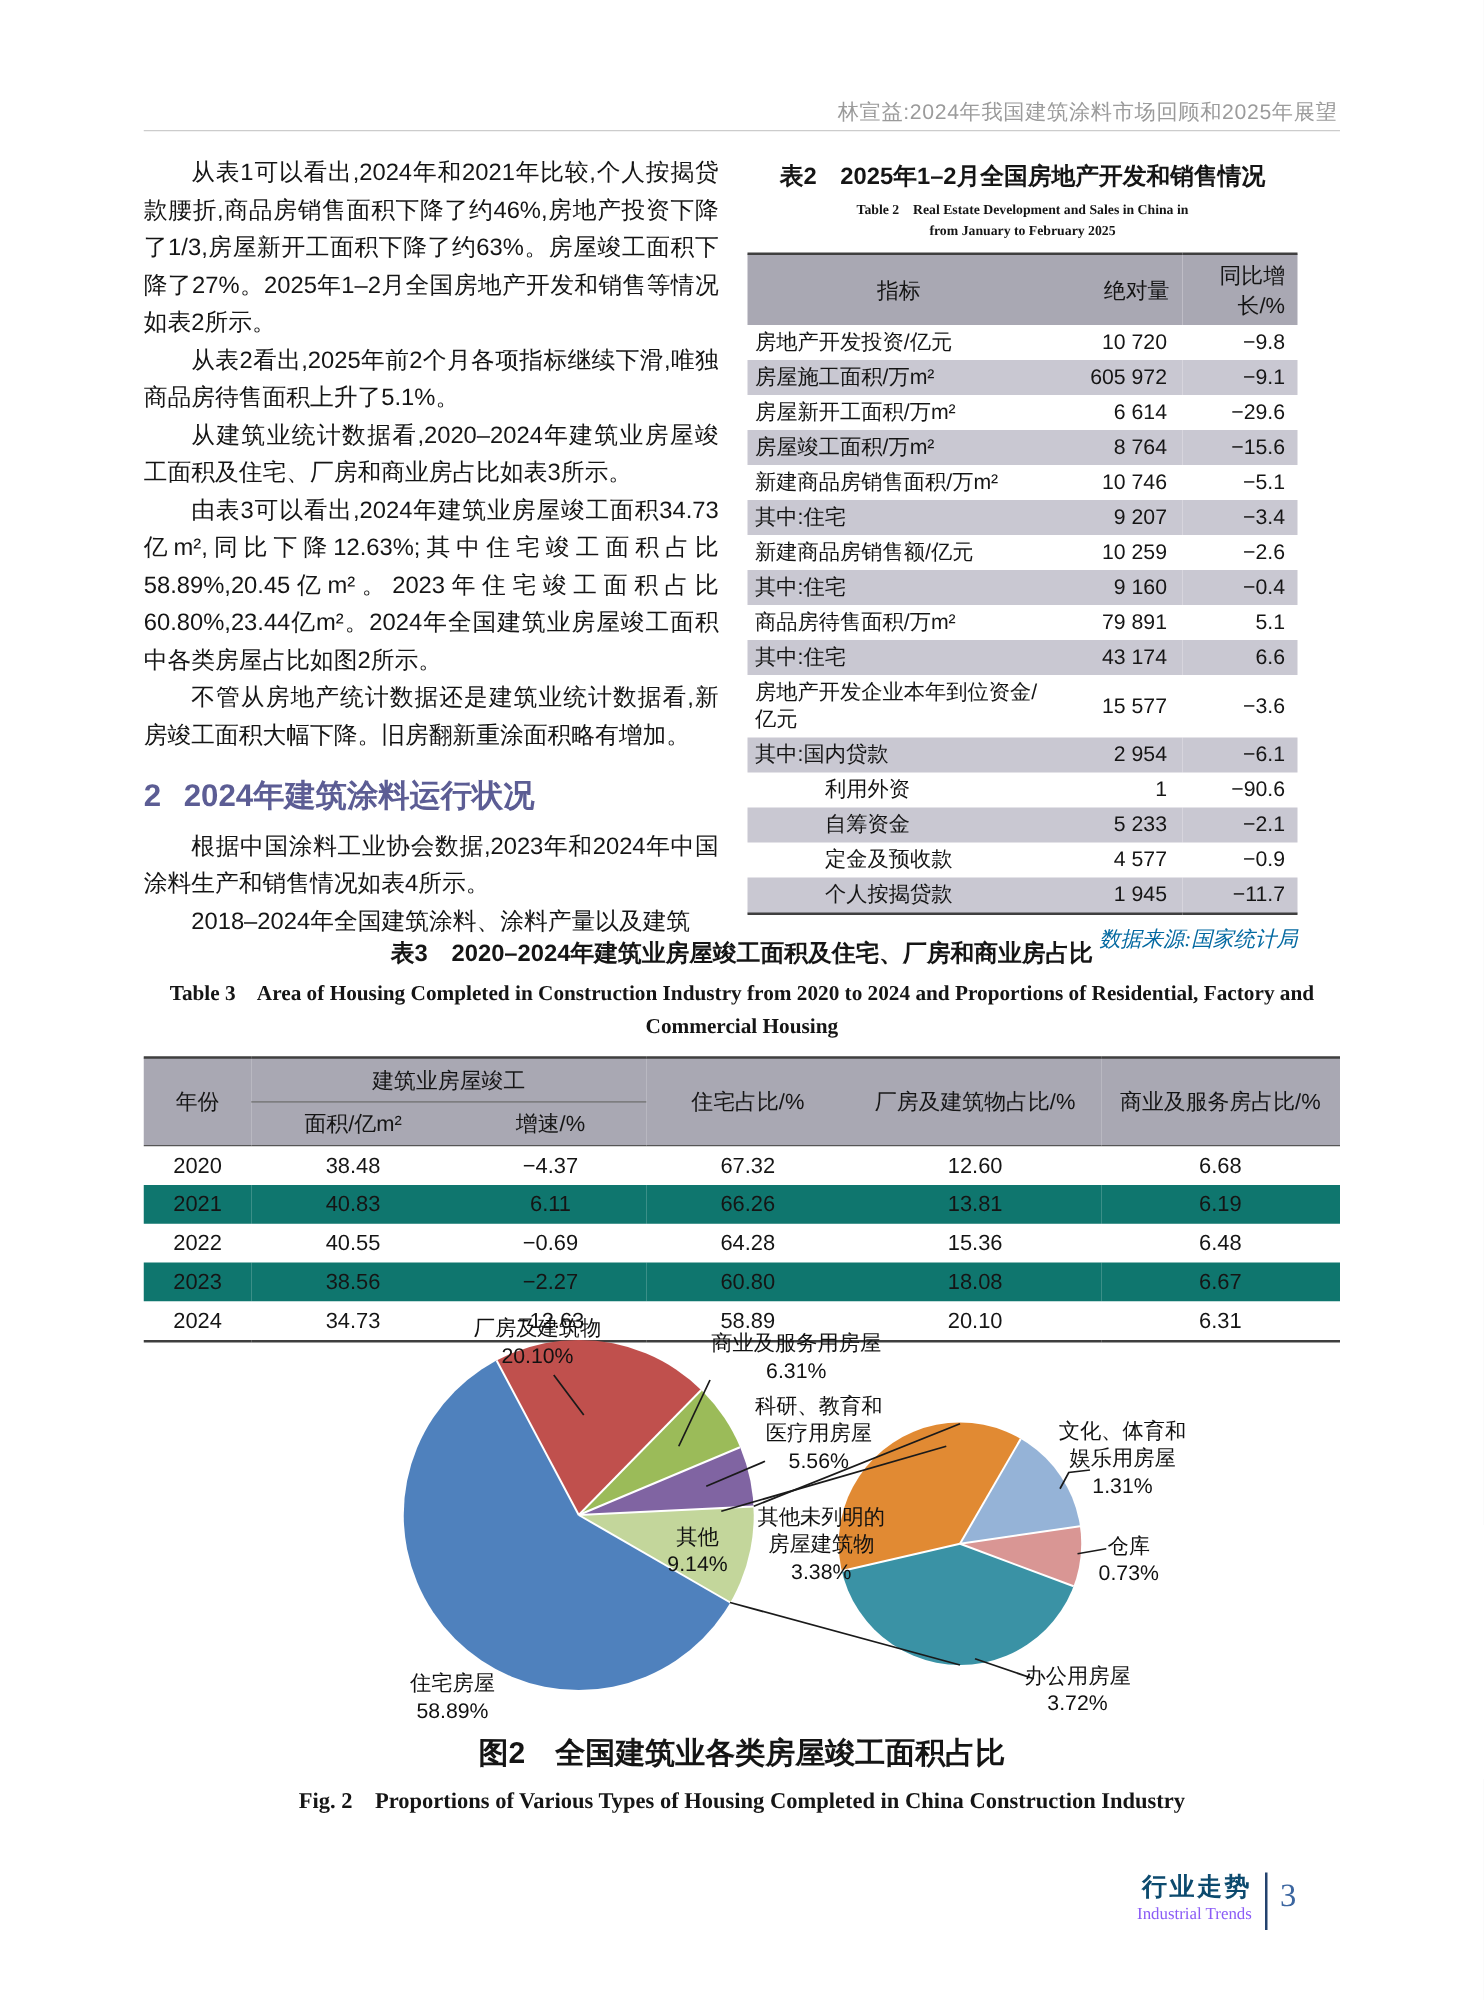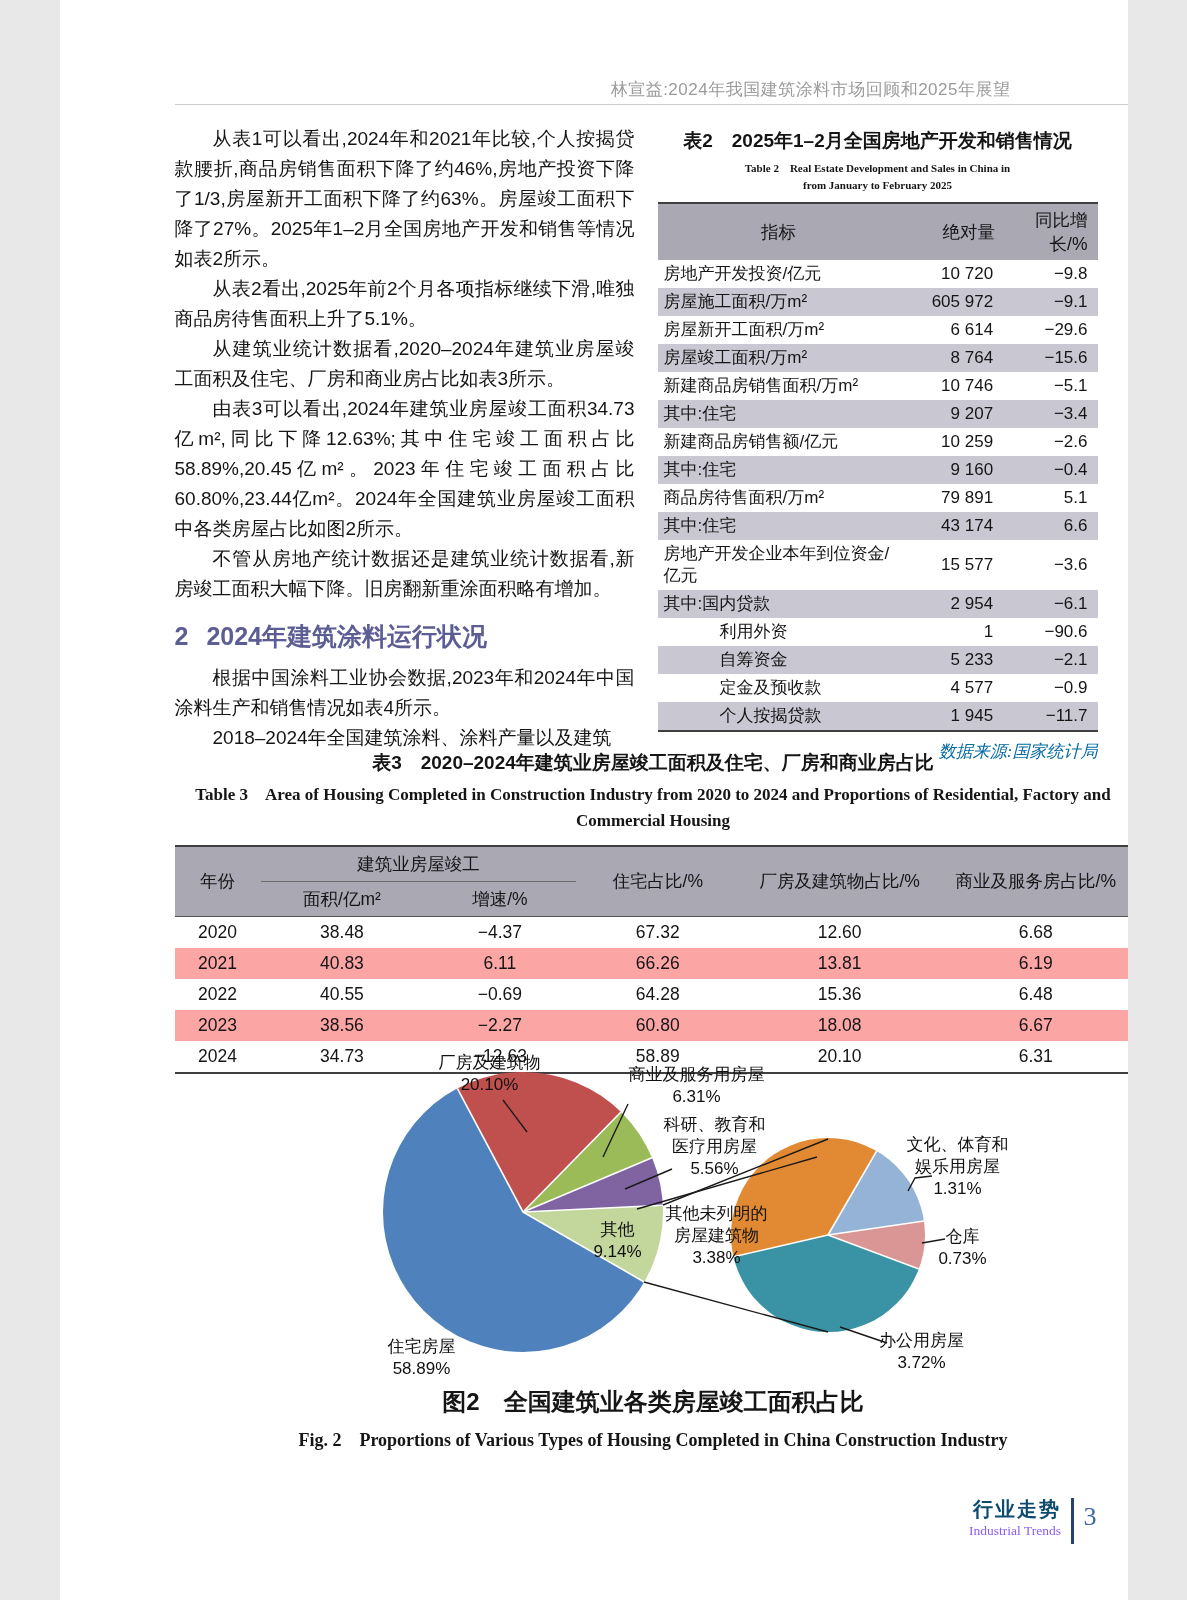--- a/index.html
+++ b/index.html
@@ -1,17 +1,17 @@
 <!DOCTYPE html>
 <html><head>
 <meta charset="utf-8">
 <style>
   * { margin:0; padding:0; box-sizing:border-box; }
   body { background:#e8e8e8; font-family:"Liberation Sans","DejaVu Sans",sans-serif; color:#151515; }
-  .page { position:relative; width:1068px; height:1600px; background:#ffffff; margin:0 auto; overflow:hidden; }
+  .page { position:relative; width:1187px; height:1600px; background:#ffffff; margin:0 auto; overflow:hidden; }
 
   .running-head { position:absolute; top:78px; right:117px; font-size:17px; color:#9b9b9b; letter-spacing:.5px; }
   .head-rule { position:absolute; top:104px; left:115px; width:957px; border-top:1px solid #cccccc; }
 
   
   .col-left { position:absolute; left:115px; top:124px; width:460px; }
   .col-left p { font-size:19px; line-height:30px; text-align:justify; text-indent:2em; }
   .section-head { display:flex; gap:18px; align-items:baseline; margin:16px 0 10px 0;
                   color:#5c5d94; font-weight:bold; font-size:25px; }
 
@@ -36,21 +36,21 @@
                  color:#0369a1; font-family:"Liberation Serif","DejaVu Serif",serif; }
 
   
   .t3-block { position:absolute; left:115px; top:750px; width:957px; }
   .t3-block .cap-en { font-size:17px; }
   #table3 { margin-top:10px; border-top:2.5px solid #3f3f3f; border-bottom:2.5px solid #3f3f3f; font-size:17.5px; }
   #table3 thead th { background:#a9a8b3; font-weight:normal; text-align:center; padding:5px 4px; }
   #table3 thead { border-bottom:1.5px solid #555; }
   #table3 th.group { border-bottom:1px solid #6b6b6b; }
   #table3 td { text-align:center; padding:4px 4px; line-height:23px; }
-  #table3 tr.shaded td { background:#fca5a5;margin-left:16px; }
+  #table3 tr.shaded td { background:#0f766e;margin-left:16px; }
 
   
   .figure { position:absolute; left:115px; top:1042px; width:957px; height:345px; }
   .pie { position:absolute; border-radius:50%; }
   #pie-main { left:208px; top:30px; width:280px; height:280px; }
   #pie-sec  { left:556px; top:96px; width:194px; height:194px; }
   .fig-lines { position:absolute; left:0; top:0; pointer-events:none; }
   .fig-label { position:absolute; transform:translateX(-50%); text-align:center;
                font-size:17px; line-height:22px; white-space:nowrap; color:#111; }
   .fig-caption { position:absolute; left:115px; top:1386px; width:957px; text-align:center; }

